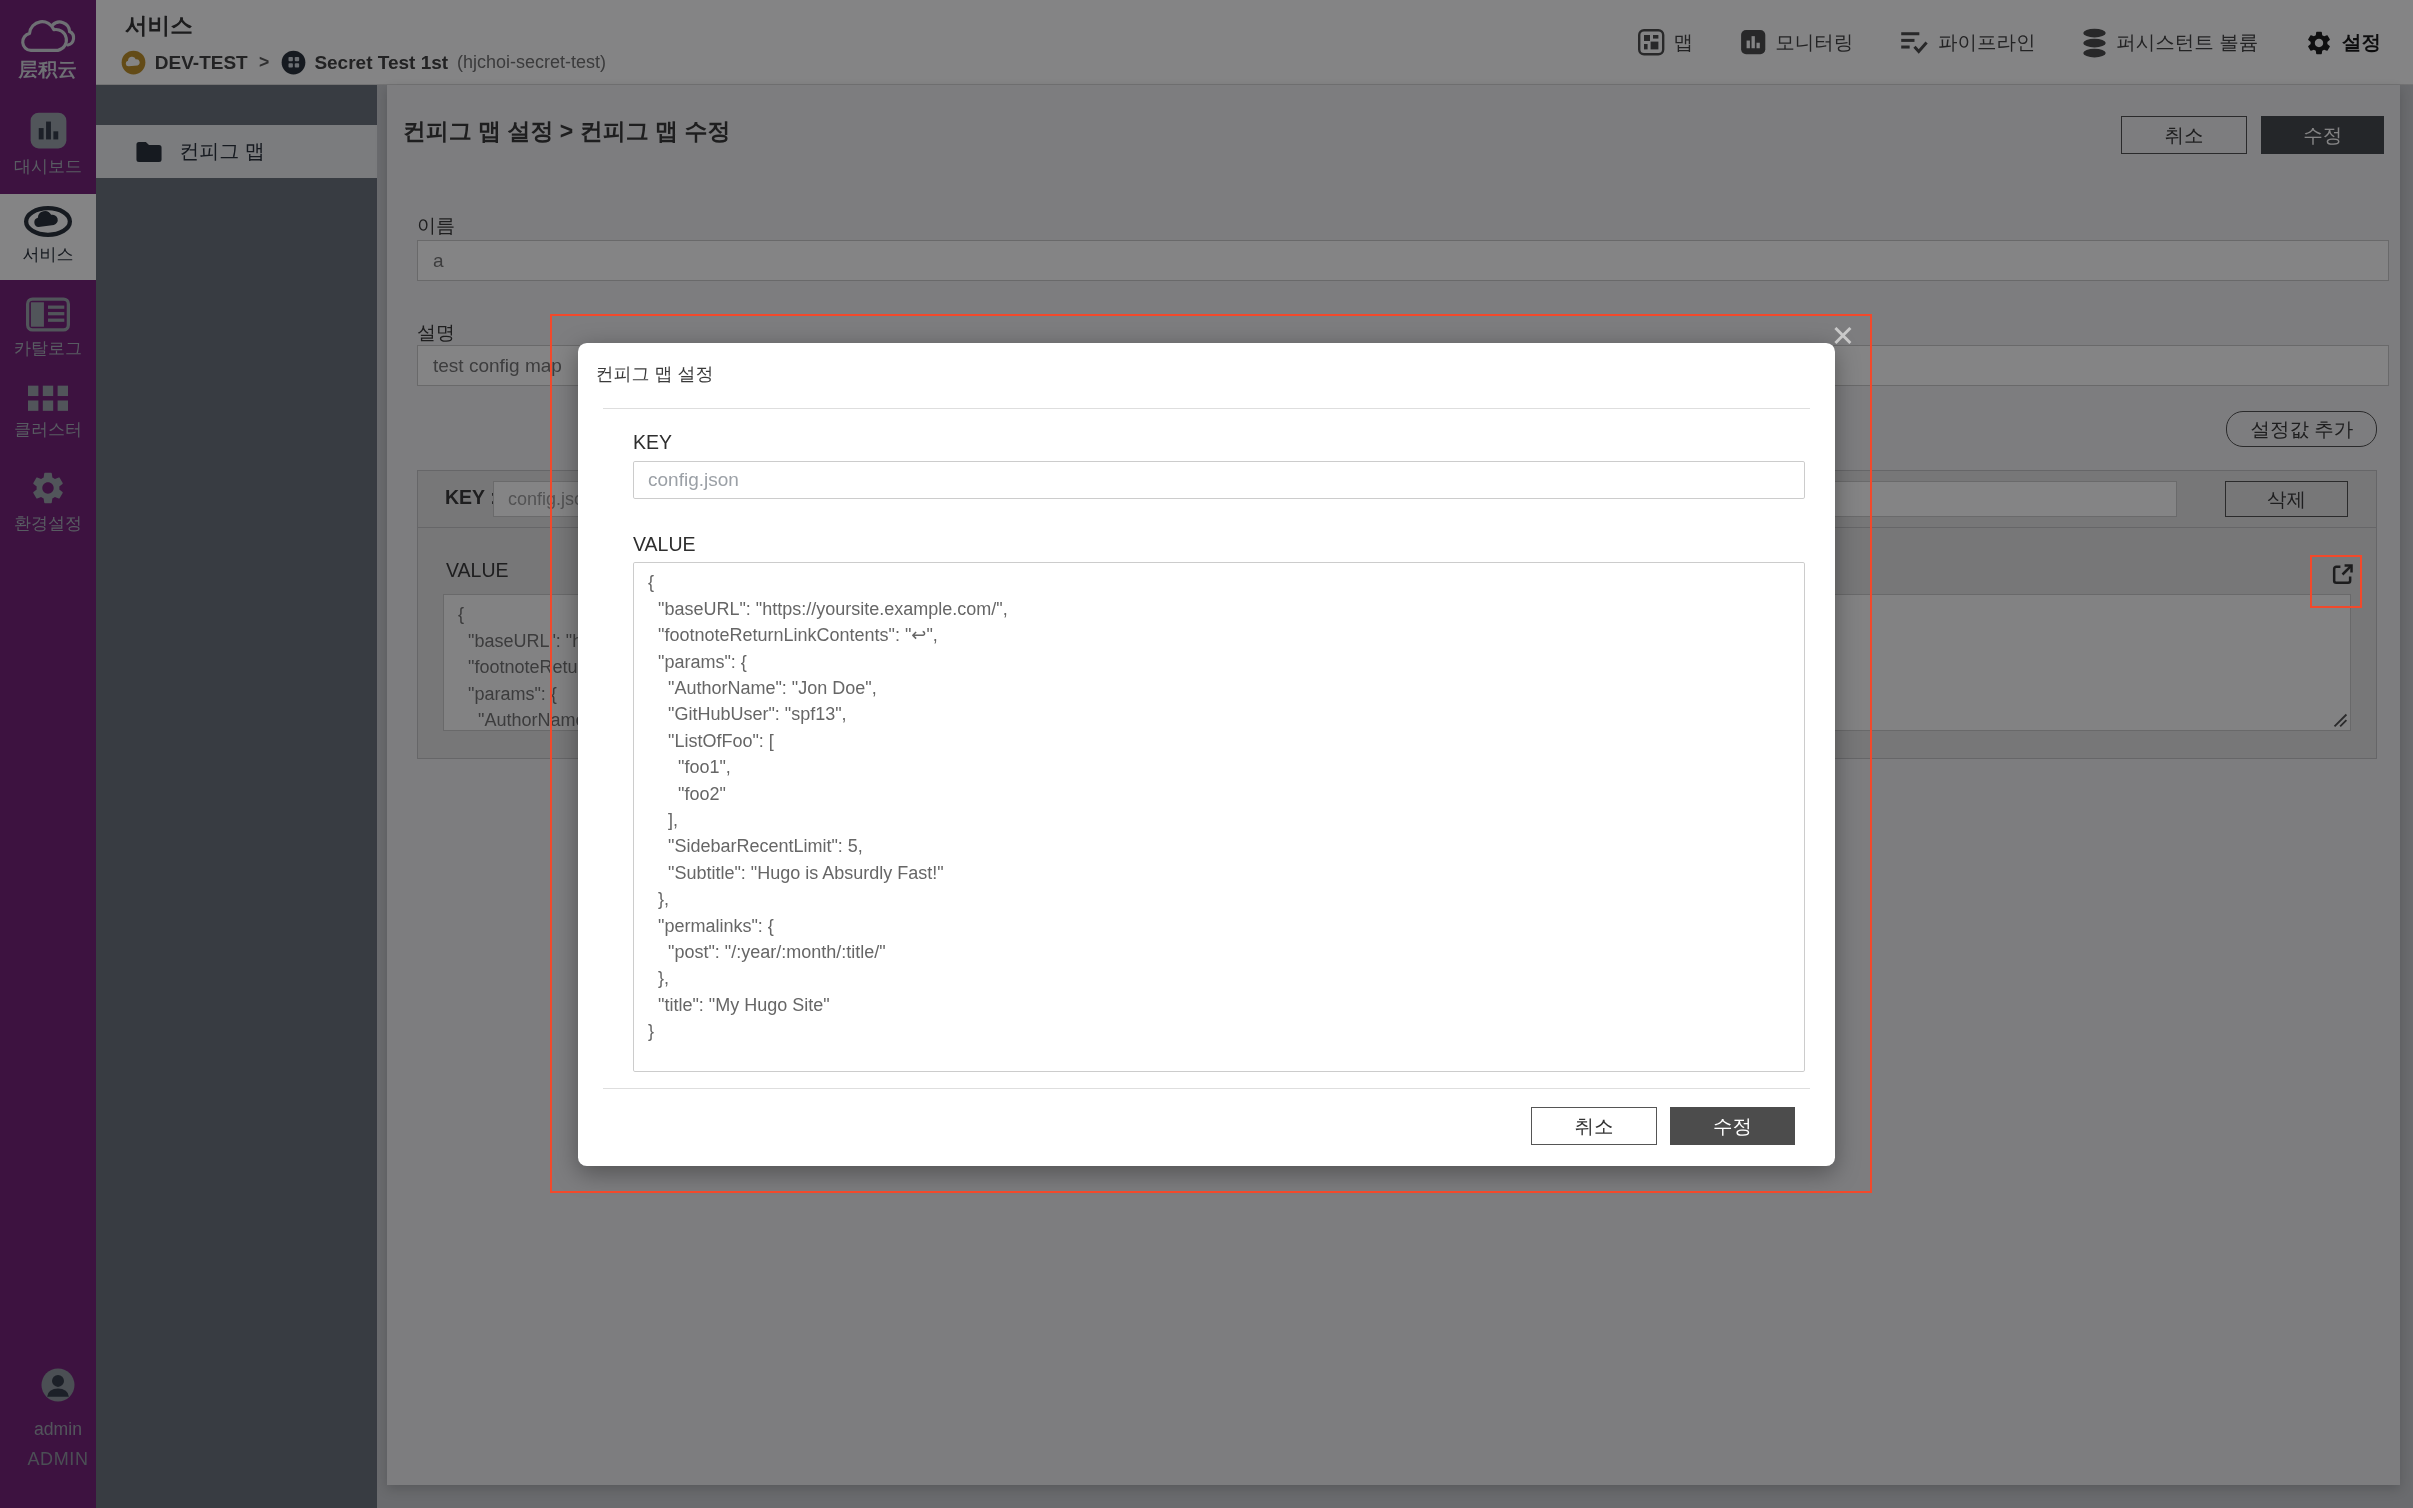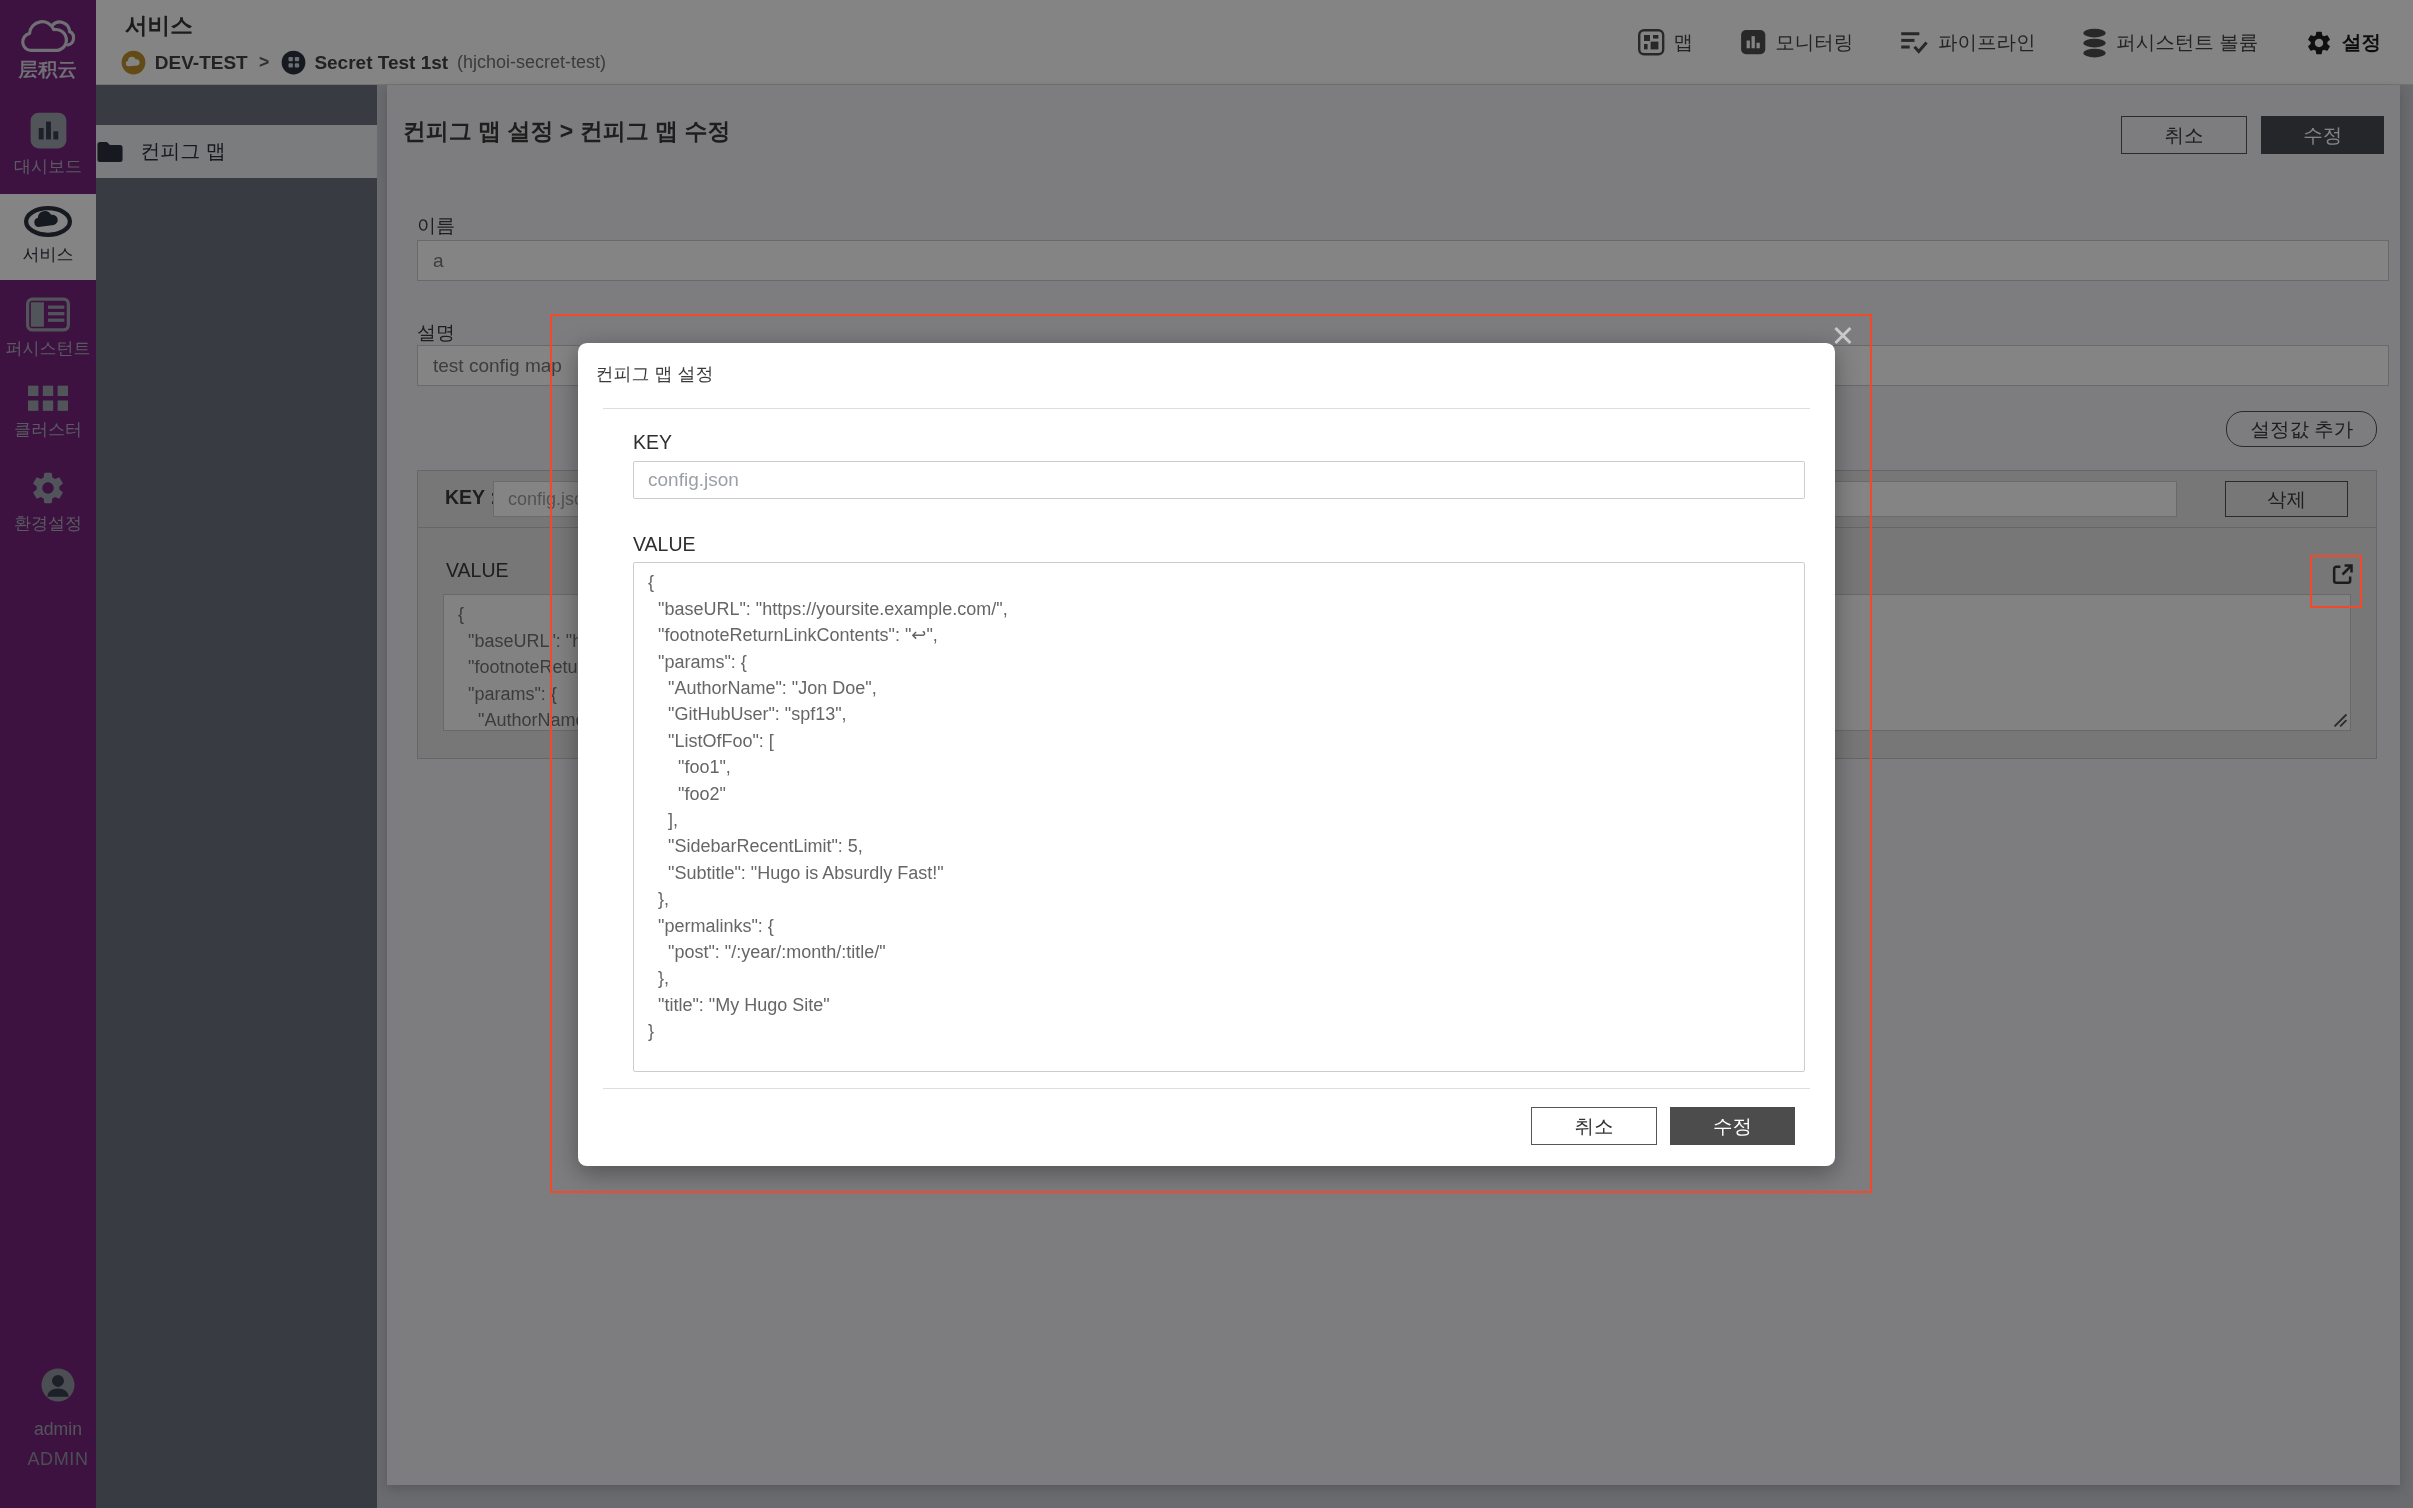--- a/index.html
+++ b/index.html
@@ -25,21 +25,21 @@
   .bc-strong { font-size:19px; font-weight:bold; color:#3a3a3a; }
   .bc-sep { font-size:17.6px; font-weight:bold; color:#555; margin:0 2.5px; }
   .bc-sub { font-size:18px; color:#6d6d6d; }
   .top-nav { position:absolute; right:32px; top:0; height:85px; display:flex; align-items:center; gap:47px; }
   .nav-item { display:flex; align-items:center; gap:8.8px; cursor:pointer; }
   .nav-item .nlbl { font-size:19.5px; color:#3c3c3c; }
   .nav-item.active .nlbl { color:#111; font-weight:bold; }
 
   
   .subsidebar { position:absolute; left:96px; top:85px; width:281px; height:1423px; background:#676e79; z-index:1; }
-  .sub-item { position:absolute; left:0; width:100%; height:53px; display:flex; align-items:center; gap:16.3px; cursor:pointer; }
+  .sub-item { position:absolute; left:0; width:100%; height:53px; display:flex; align-items:center; gap:16.3px; padding-left:39px; cursor:pointer; }
   .sub-item .slbl { font-size:20px; color:#ccd3dc; }
   .sub-item.active { background:#eceef0; }
   .sub-item.active .slbl { color:#232b35; }
 
   
   .main { position:absolute; left:387px; top:85px; width:2013px; height:1400px; background:#f1f1f2; box-shadow:0 3.8px 11.3px rgba(0,0,0,.18); z-index:1; }
   .page-title { position:absolute; left:15.7px; top:31px; font-size:23px; font-weight:bold; color:#333; }
   .btn { display:flex; align-items:center; justify-content:center; font-size:19.5px; cursor:pointer; }
   .btn-outline { border:1.9px solid #4a4a4a; color:#333; background:transparent; }
   .btn-dark { background:#3f4246; color:#fff; border:1.9px solid #3f4246; }
@@ -119,21 +119,21 @@
   <div class="snav" style="top:297px">
     <span>
       <svg width="44" height="35" viewBox="0 0 54 42" style="margin:0 auto">
         <rect x="2" y="2" width="50" height="38" rx="6" fill="none" stroke="#99a0a8" stroke-width="4"></rect>
         <rect x="6" y="6" width="16" height="30" fill="#99a0a8"></rect>
         <rect x="27" y="10" width="20" height="4" fill="#99a0a8"></rect>
         <rect x="27" y="18" width="20" height="4" fill="#99a0a8"></rect>
         <rect x="27" y="26" width="20" height="4" fill="#99a0a8"></rect>
       </svg>
     </span>
-    <span class="lbl">퍼시스턴트</span>
+    <span class="lbl">카탈로그</span>
   </div>
 
   <div class="snav" style="top:385px">
     <span>
       <svg width="40" height="28" viewBox="0 0 54 36" style="margin:0 auto">
         <rect x="0" y="0" width="14" height="14" fill="#99a0a8"></rect>
           <rect x="20" y="0" width="14" height="14" fill="#99a0a8"></rect>
           <rect x="40" y="0" width="14" height="14" fill="#99a0a8"></rect>
         <rect x="0" y="20" width="14" height="14" fill="#99a0a8"></rect>
           <rect x="20" y="20" width="14" height="14" fill="#99a0a8"></rect>

